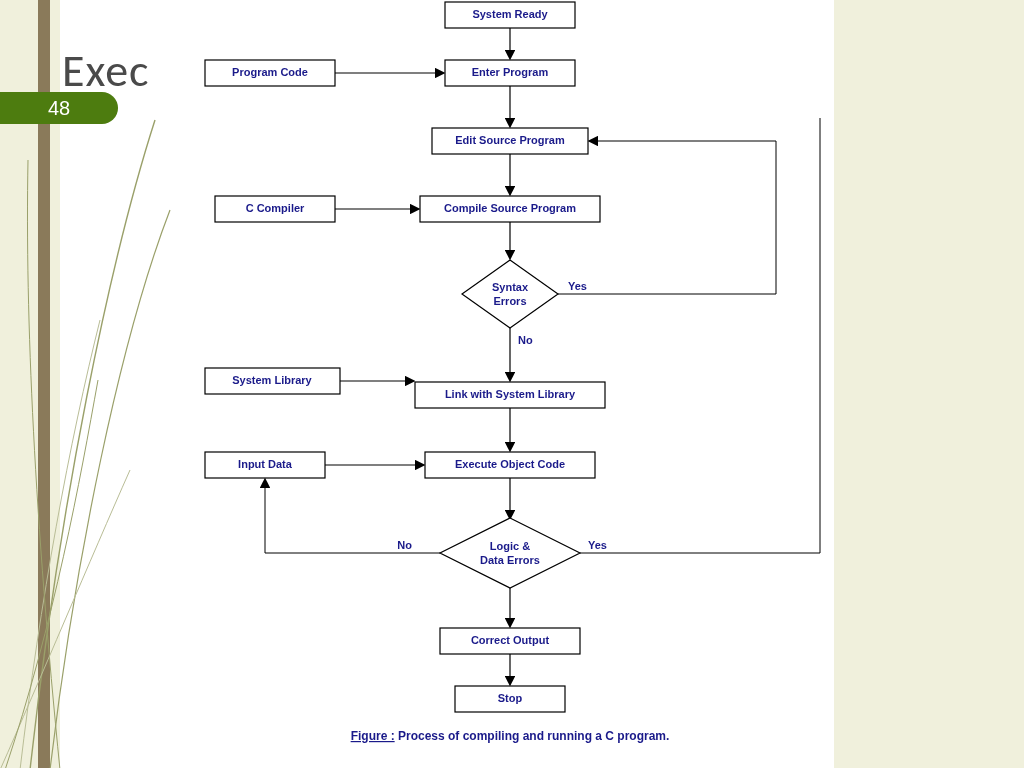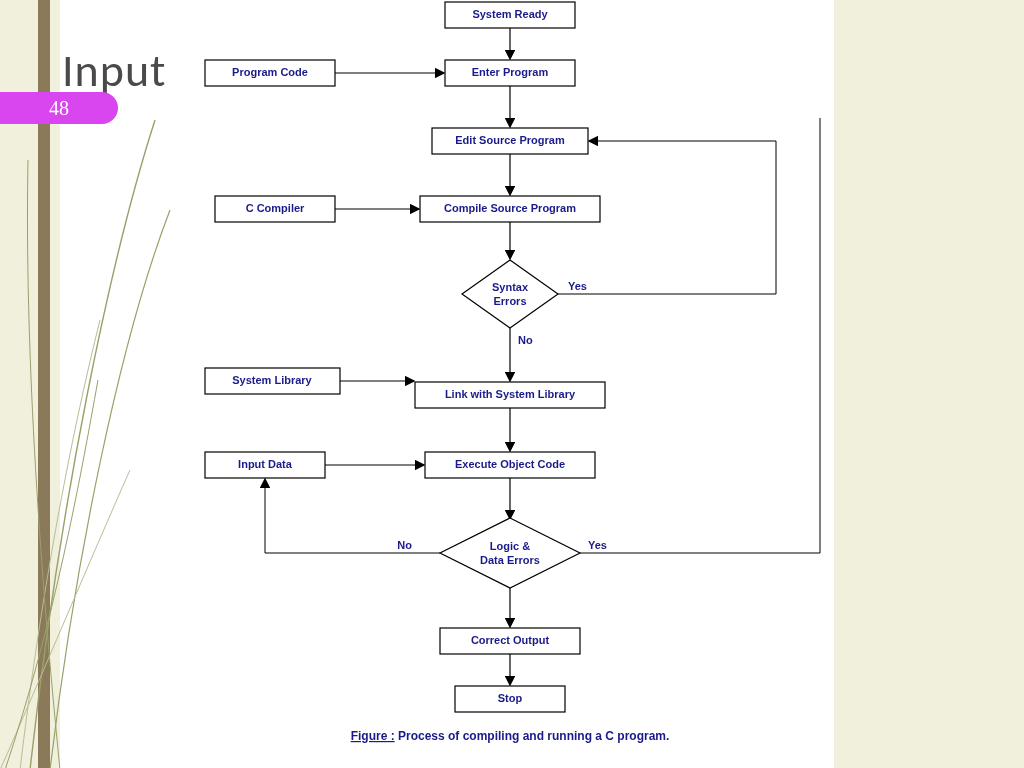--- a/index.html
+++ b/index.html
@@ -45,24 +45,24 @@
     left: 62px; top: 42px;
     font-family: Calibri, Arial, sans-serif;
     font-size: 46px;
     color: #4a4a4a;
     letter-spacing: 1px;
   }
   .page-tag {
     position: absolute;
     left: 0; top: 92px;
     width: 118px; height: 32px;
-    background: #d946ef;
+    background: #4d7c0f;
     border-radius: 0 16px 16px 0;
     color: #fff;
-    font-family: Liberation Serif, serif;
+    font-family: Liberation Sans, sans-serif;
     font-size: 20px;
     display: flex;
     align-items: center;
     justify-content: center;
   }
   svg.flowchart {
     position: absolute;
     left: 180px;
     top: -10px;
     width: 660px;
@@ -107,21 +107,21 @@
 
   <svg class="deco" viewBox="0 0 300 768">
     <path d="M 30 770 C 60 500 110 260 155 120" stroke="#9aa06a" stroke-width="1.4" fill="none"></path>
     <path d="M 50 770 C 75 560 120 340 170 210" stroke="#9aa06a" stroke-width="1.2" fill="none"></path>
     <path d="M 20 770 C 40 600 70 440 100 320" stroke="#b9bd96" stroke-width="1" fill="none"></path>
     <path d="M 60 770 C 35 520 25 320 28 160" stroke="#9aa06a" stroke-width="1" fill="none"></path>
     <path d="M 0 770 C 40 680 90 560 130 470" stroke="#b9bd96" stroke-width="1" fill="none"></path>
     <path d="M 5 770 C 55 620 80 480 98 380" stroke="#9aa06a" stroke-width="1" fill="none"></path>
   </svg>
 
-  <div class="title">Input</div>
+  <div class="title">Exec</div>
   <div class="page-tag">
     <span>48</span>
   </div>
 
   <svg class="flowchart" viewBox="0 0 660 760">
     <defs>
       <marker id="arrow" markerWidth="9" markerHeight="9" refX="7" refY="4.5" orient="auto">
         <path d="M0,0 L9,4.5 L0,9 Z" fill="#000"></path>
       </marker>
     </defs>

